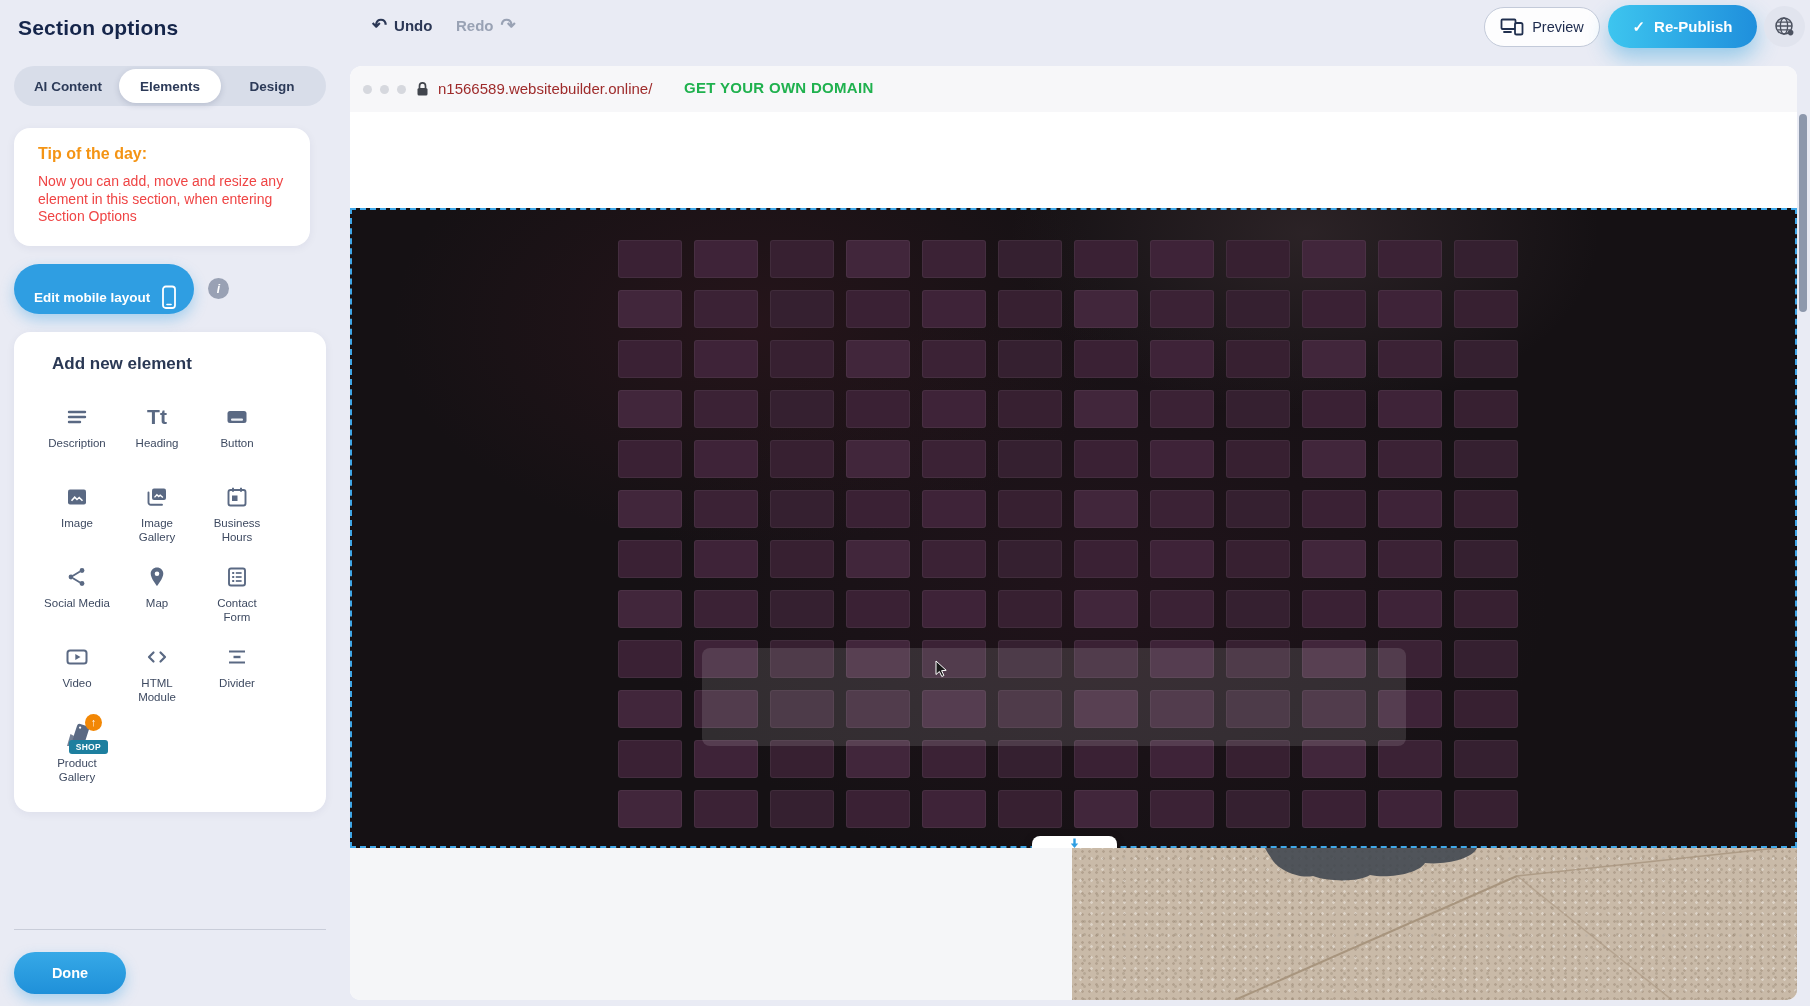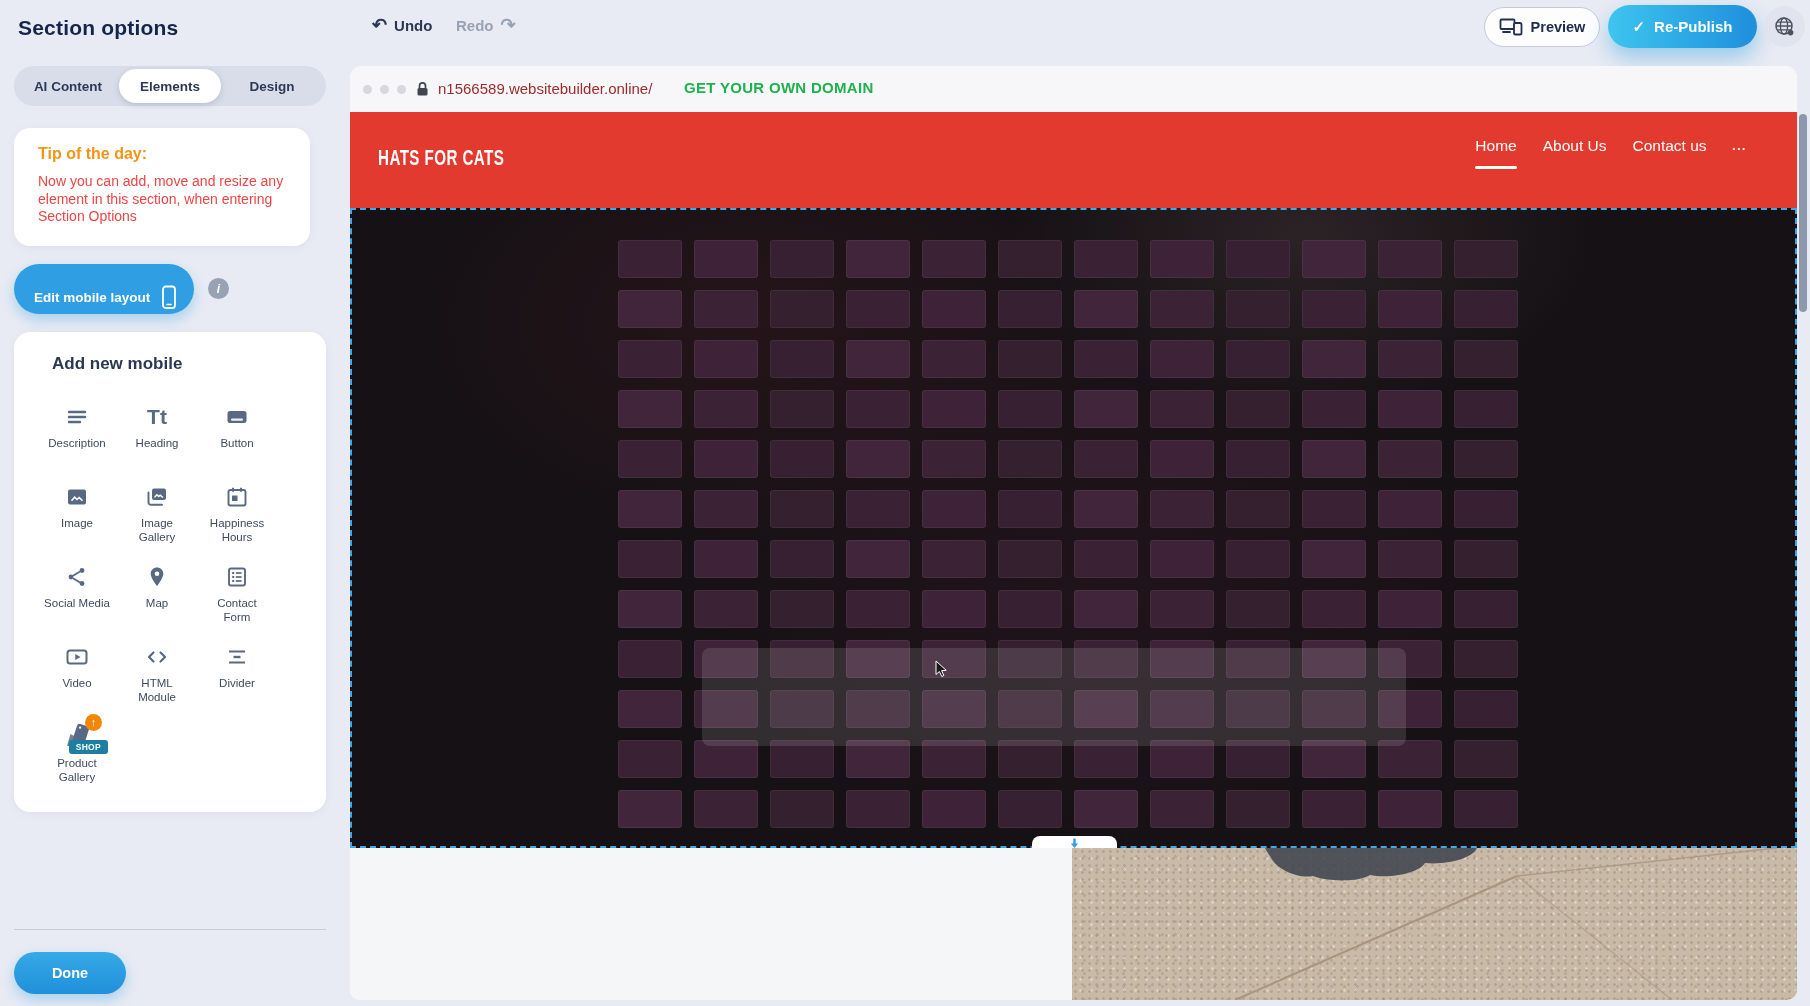--- a/index.html
+++ b/index.html
@@ -9,21 +9,21 @@
   
   .page-title { position:absolute; left:18px; top:16px; font-size:21px; font-weight:bold; color:#15254a; letter-spacing:.2px; }
   .undo-btn { position:absolute; left:372px; top:16px; display:flex; align-items:center; gap:7px;
               font-size:15px; font-weight:bold; color:#2b3755; cursor:pointer; }
   .undo-btn .glyph { font-size:18px; line-height:18px; }
   .redo-btn { position:absolute; left:456px; top:16px; display:flex; align-items:center; gap:7px;
               font-size:15px; font-weight:bold; color:#99a2b4; cursor:pointer; }
   .redo-btn .glyph { font-size:18px; line-height:18px; }
   .preview-btn { position:absolute; left:1484px; top:7px; width:116px; height:40px; border-radius:21px;
                  border:1.5px solid #c3cad9; background:#fdfdfe; display:flex; align-items:center; justify-content:center;
-                 gap:8px; font-size:14.5px; font-weight:bold; color:#1c2a4d; cursor:pointer; }
+                 gap:8px; font-size:14.5px; font-weight:normal; color:#1c2a4d; cursor:pointer; }
   .republish-btn { position:absolute; left:1608px; top:5px; width:149px; height:43px; border-radius:23px;
                  background:linear-gradient(90deg,#3dc5ef,#1f8fdc); box-shadow:0 10px 22px rgba(45,160,220,.45);
                  display:flex; align-items:center; justify-content:center; gap:9px; font-size:15px; font-weight:bold; color:#fff; cursor:pointer; }
   .globe-btn { position:absolute; left:1764px; top:6px; width:41px; height:41px; border-radius:50%;
                background:#e1e4ee; display:flex; align-items:center; justify-content:center; cursor:pointer; }
 
   
   .tabs { position:absolute; left:14px; top:66px; width:312px; height:40px; border-radius:20px; background:#d8dde9;
           display:flex; padding:3px; }
   .tab { flex:1; display:flex; align-items:center; justify-content:center; font-size:13.5px; font-weight:bold;
@@ -182,21 +182,21 @@
   <span>
     <svg width="16" height="25" viewBox="0 0 16 25">
       <rect x="2" y="1.5" width="12" height="21.5" rx="2.8" fill="none" stroke="#fff" stroke-width="1.8"></rect>
       <path d="M6 19.5h4" stroke="#fff" stroke-width="1.6" stroke-linecap="round"></path>
     </svg>
   </span>
 </div>
 <div class="info-btn">i</div>
 
 <div class="card add-card">
-  <div class="add-title">Add new mobile</div>
+  <div class="add-title">Add new element</div>
   <div class="elements-grid">
 
     <div class="el-cell">
       <span class="el-icon">
         <svg width="24" height="24" viewBox="0 0 24 24">
             <path d="M4 7h16M4 12h16M4 17h11" stroke="#5a6983" stroke-width="2.4" stroke-linecap="round" fill="none"></path>
           </svg>
       </span>
       <span class="el-label">Description</span>
     </div>
@@ -241,21 +241,21 @@
     </div>
 
     <div class="el-cell">
       <span class="el-icon">
         <svg width="24" height="24" viewBox="0 0 24 24">
             <rect x="3.5" y="5" width="17" height="15.5" rx="2" fill="none" stroke="#5a6983" stroke-width="1.9"></rect>
             <path d="M8 2.8v4M16 2.8v4" stroke="#5a6983" stroke-width="1.9"></path>
             <rect x="7" y="10.5" width="5.5" height="5.5" fill="#5a6983"></rect>
           </svg>
       </span>
-      <span class="el-label">Happiness
+      <span class="el-label">Business
 Hours</span>
     </div>
 
     <div class="el-cell">
       <span class="el-icon">
         <svg width="24" height="24" viewBox="0 0 24 24">
             <circle cx="6" cy="12" r="2.4" fill="#5a6983"></circle>
             <circle cx="17" cy="5.5" r="2.4" fill="#5a6983"></circle>
             <circle cx="17" cy="18.5" r="2.4" fill="#5a6983"></circle>
             <path d="M8 10.8l7-4.4M8 13.2l7 4.4" stroke="#5a6983" stroke-width="1.8" fill="none"></path>
@@ -354,32 +354,20 @@
     <span class="lock-icon">
       <svg width="13" height="16" viewBox="0 0 13 16">
         <path d="M3.5 7V4.9a3 3 0 016 0V7" stroke="#41454d" stroke-width="1.7" fill="none"></path>
         <rect x="1.5" y="7" width="10" height="7.5" rx="1.5" fill="#41454d"></rect>
       </svg>
     </span>
     <span class="url-text">n1566589.websitebuilder.online/</span>
     <span class="domain-link">GET YOUR OWN DOMAIN</span>
   </div>
 
-  <div class="site-header">
-    <div class="site-logo">HATS FOR CATS</div>
-    <div class="site-nav">
-      <span class="nav-item" style="position:relative;">
-        <span>Home</span>
-        <span class="nav-underline"></span>
-      </span>
-      <span class="nav-item">About Us</span>
-      <span class="nav-item">Contact us</span>
-      <span class="nav-more">•••</span>
-    </div>
-  </div>
 
   <div class="hero">
     <div class="tile-grid">
         <div class="tile" style="background: rgb(58, 33, 52);"></div>
         <div class="tile" style="background: rgb(62, 35, 56);"></div>
         <div class="tile" style="background: rgb(55, 32, 49);"></div>
         <div class="tile" style="background: rgb(65, 38, 59);"></div>
         <div class="tile" style="background: rgb(59, 34, 53);"></div>
         <div class="tile" style="background: rgb(53, 32, 48);"></div>
         <div class="tile" style="background: rgb(58, 33, 52);"></div>

